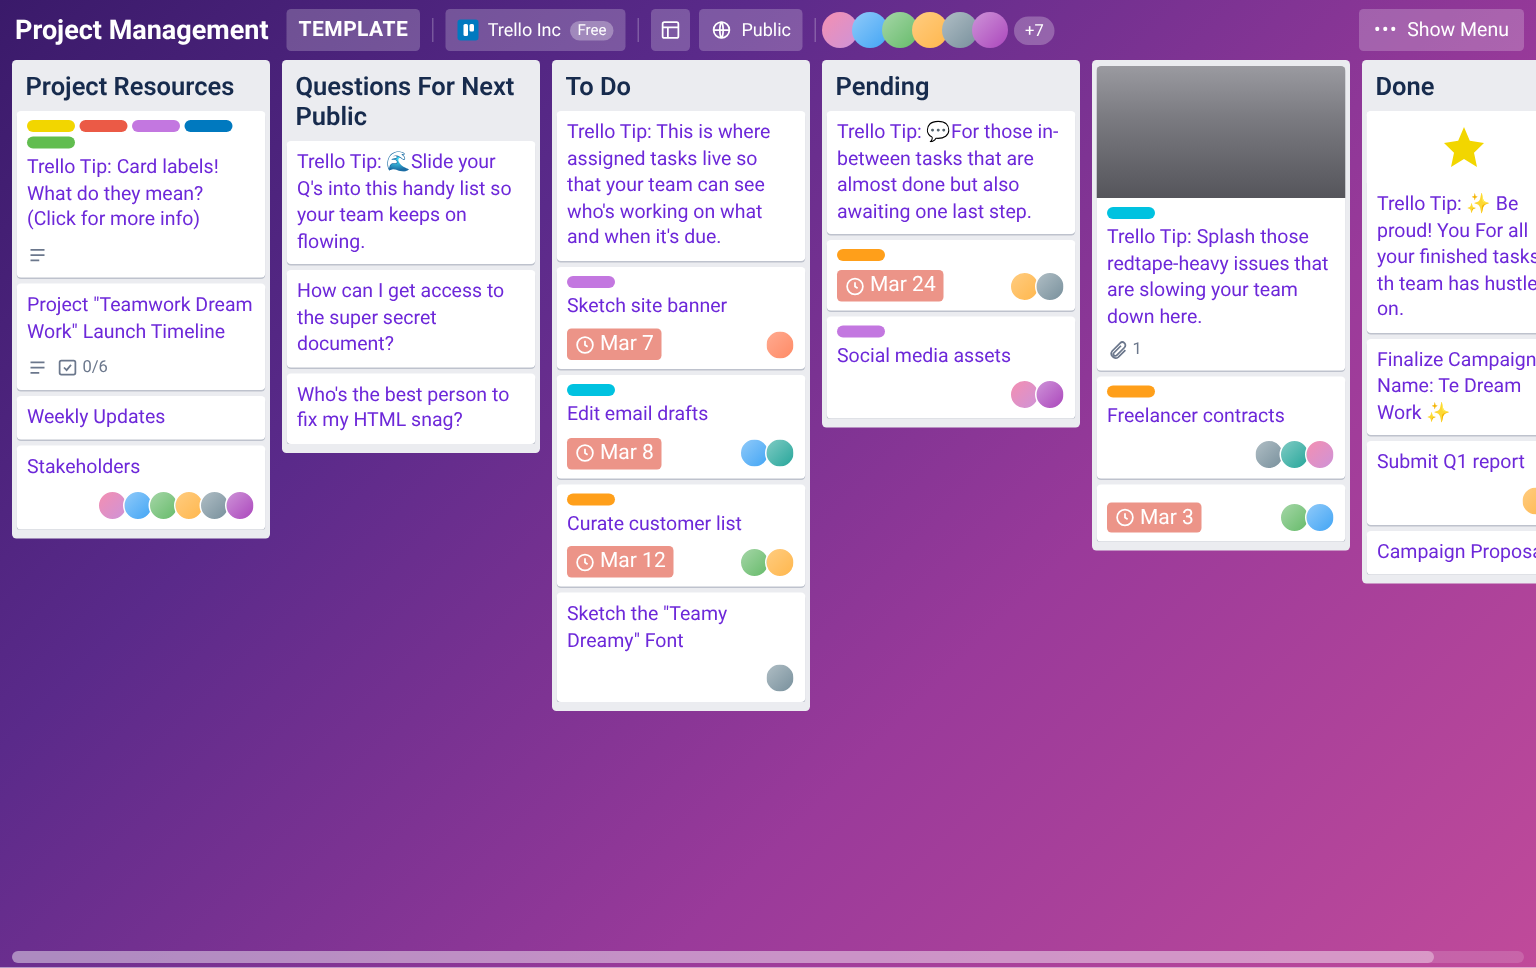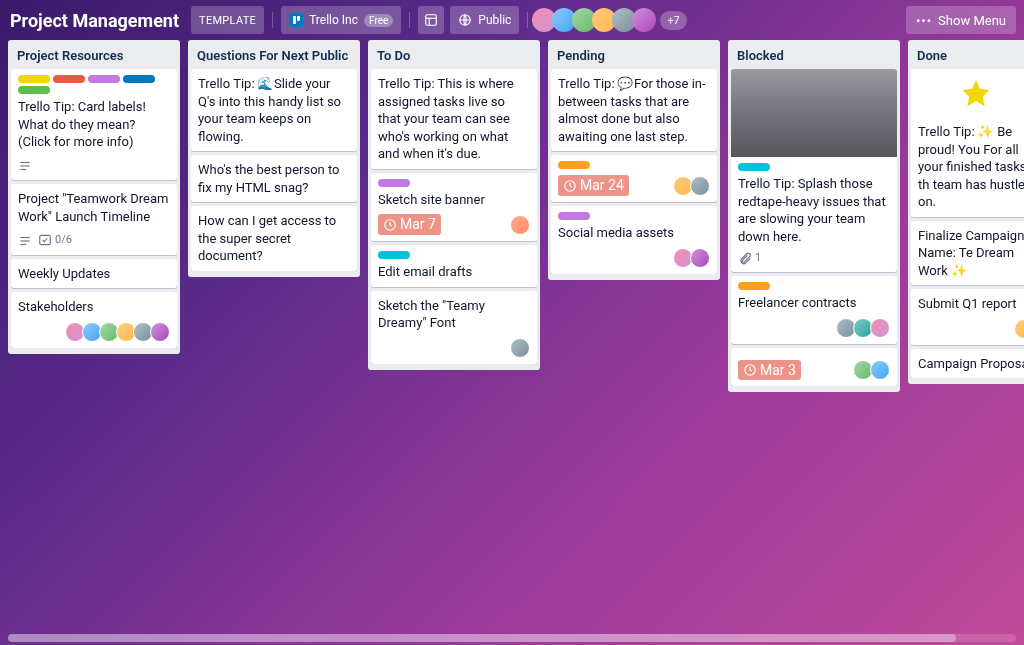--- a/index.html
+++ b/index.html
@@ -111,21 +111,21 @@
     flex-shrink: 0;
     background: #ebecf0;
     border-radius: 3px;
     padding: 4px 3px 6px 3px;
     max-height: 100%;
     display: flex;
     flex-direction: column;
   }
   .list.last { width: 136px; border-top-right-radius:0; border-bottom-right-radius:0;}
   .list-title {
-    font-size: 13px;
+    font-size: 17px;
     font-weight: 600;
     color: #172b4d;
     padding: 4px 6px 6px 6px;
     white-space: normal;
   }
   .cards {
     display: flex;
     flex-direction: column;
     gap: 4px;
     overflow: hidden;
@@ -134,21 +134,21 @@
     background: #fff;
     border-radius: 3px;
     box-shadow: 0 1px 0 rgba(9,30,66,.2);
     padding: 6px 7px 6px 7px;
     font-size: 13px;
     line-height: 1.35;
     cursor: pointer;
     white-space: normal;
   }
   .card .title {
-    color: #0f172a;
+    color: #6d28d9;
   }
   .labels-row {
     display: flex;
     gap: 3px;
     margin-bottom: 4px;
     flex-wrap: wrap;
   }
   .label {
     width: 32px;
     height: 8px;
@@ -255,21 +255,21 @@
   }
 
   
   .ico{width:14px;height:14px;display:inline-block;vertical-align:middle;}
 </style>
 </head>
 <body>
 
 <div class="board-header">
   <span class="board-name">Project Management</span>
-  <span class="hdr-chip" style="font-size:11px;font-weight:400;letter-spacing:.3px;">TEMPLATE</span>
+  <span class="hdr-chip" style="font-size:14px;font-weight:700;letter-spacing:.3px;">TEMPLATE</span>
   <span class="hdr-sep"></span>
   <span class="hdr-chip">
     <span style="width:14px;height:14px;background:#0079bf;border-radius:2px;display:inline-flex;align-items:center;justify-content:center;">
       <span style="display:flex;gap:1px;">
         <span style="width:3px;height:8px;background:#fff;border-radius:1px;"></span>
         <span style="width:3px;height:5px;background:#fff;border-radius:1px;"></span>
       </span>
     </span>
     <span>Trello Inc</span>
     <span class="tiny-pill">Free</span>
@@ -363,24 +363,24 @@
           </div>
         </div>
       </div>
       <div class="list">
         <div class="list-title">Questions For Next Public</div>
         <div class="cards">
           <div class="card">
             <div class="title">Trello Tip: 🌊Slide your Q's into this handy list so your team keeps on flowing.</div>
           </div>
           <div class="card">
+            <div class="title">How can I get access to the super secret document?</div>
+          </div>
+          <div class="card">
             <div class="title">Who's the best person to fix my HTML snag?</div>
-          </div>
-          <div class="card">
-            <div class="title">How can I get access to the super secret document?</div>
           </div>
         </div>
       </div>
       <div class="list">
         <div class="list-title">To Do</div>
         <div class="cards">
           <div class="card">
             <div class="title">Trello Tip: This is where assigned tasks live so that your team can see who's working on what and when it's due.</div>
           </div>
           <div class="card">
@@ -399,20 +399,52 @@
               <span class="right">
                 <span class="mini-avatar av-h"></span>
               </span>
             </div>
           </div>
           <div class="card">
             <div class="labels-row">
               <span class="label lc-teal"></span>
             </div>
             <div class="title">Edit email drafts</div>
+            <div class="card-bottom">
+              <span class="due-badge">
+                <svg class="ico" viewBox="0 0 24 24" fill="none" stroke="#fff" stroke-width="2">
+                  <circle cx="12" cy="12" r="9"></circle>
+                  <path d="M12 7v5l3 2"></path>
+                </svg>
+                <span>Mar 8</span>
+              </span>
+              <span class="right">
+                <span class="mini-avatar av-b"></span>
+                <span class="mini-avatar av-g"></span>
+              </span>
+            </div>
+          </div>
+          <div class="card">
+            <div class="labels-row">
+              <span class="label lc-orange"></span>
+            </div>
+            <div class="title">Curate customer list</div>
+            <div class="card-bottom">
+              <span class="due-badge">
+                <svg class="ico" viewBox="0 0 24 24" fill="none" stroke="#fff" stroke-width="2">
+                  <circle cx="12" cy="12" r="9"></circle>
+                  <path d="M12 7v5l3 2"></path>
+                </svg>
+                <span>Mar 12</span>
+              </span>
+              <span class="right">
+                <span class="mini-avatar av-c"></span>
+                <span class="mini-avatar av-d"></span>
+              </span>
+            </div>
           </div>
           <div class="card">
             <div class="title">Sketch the "Teamy Dreamy" Font</div>
             <div class="card-bottom">
               <span class="right">
                 <span class="mini-avatar av-e"></span>
               </span>
             </div>
           </div>
         </div>
@@ -449,21 +481,20 @@
             <div class="card-bottom">
               <span class="right">
                 <span class="mini-avatar av-a"></span>
                 <span class="mini-avatar av-f"></span>
               </span>
             </div>
           </div>
         </div>
       </div>
       <div class="list">
-        <div class="list-title">Blocked</div>
         <div class="cards">
           <div class="card">
             <div class="card-cover"></div>
             <div class="labels-row">
               <span class="label lc-teal"></span>
             </div>
             <div class="title">Trello Tip: Splash those redtape-heavy issues that are slowing your team down here.</div>
             <div class="card-bottom">
               <span class="count-pill">
                 <svg class="ico" viewBox="0 0 24 24" fill="none" stroke="#6b778c" stroke-width="2">

